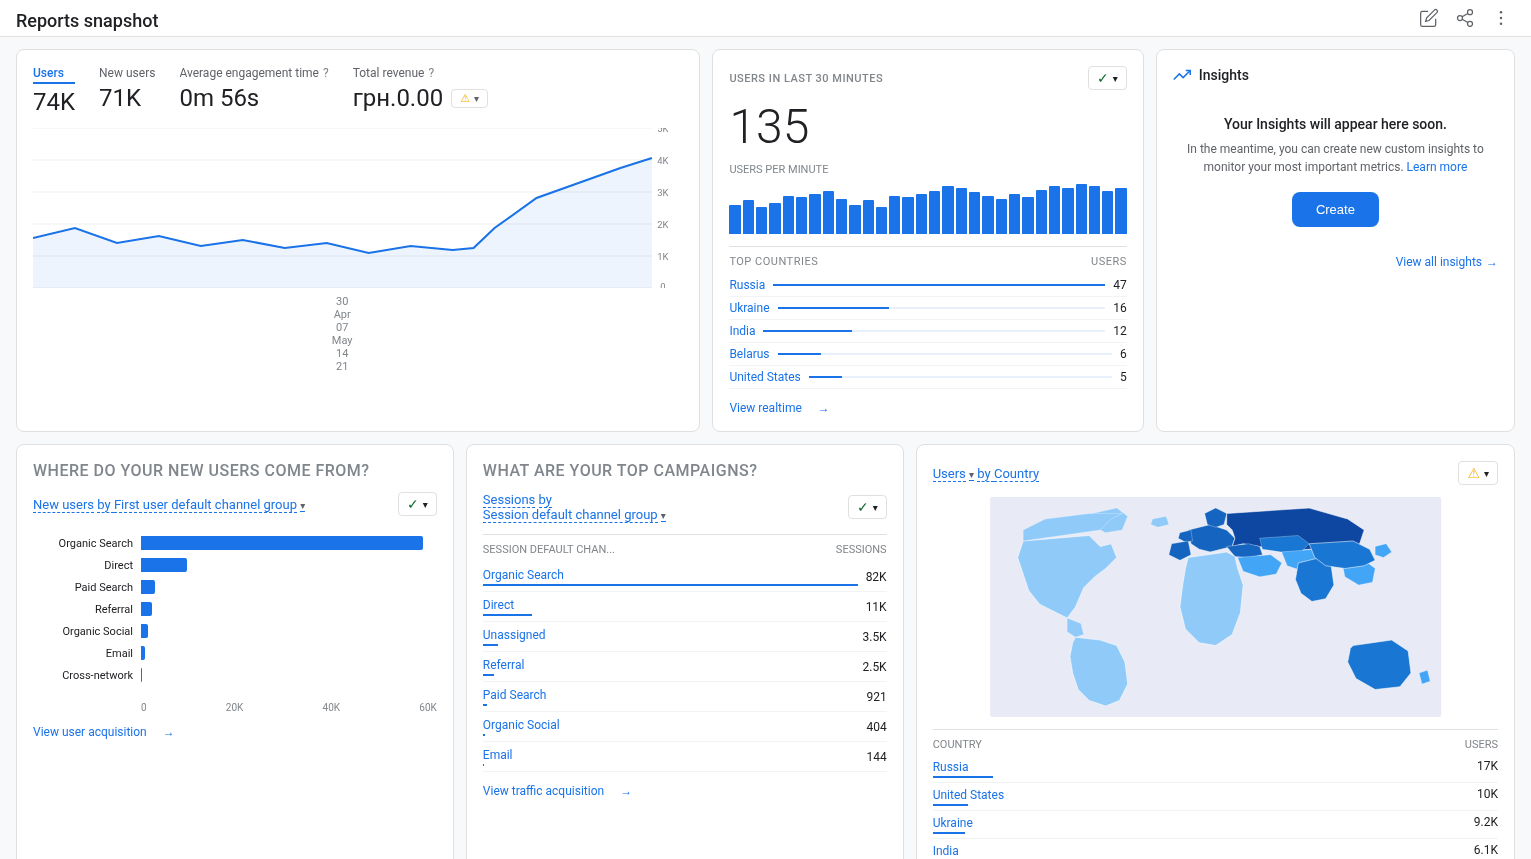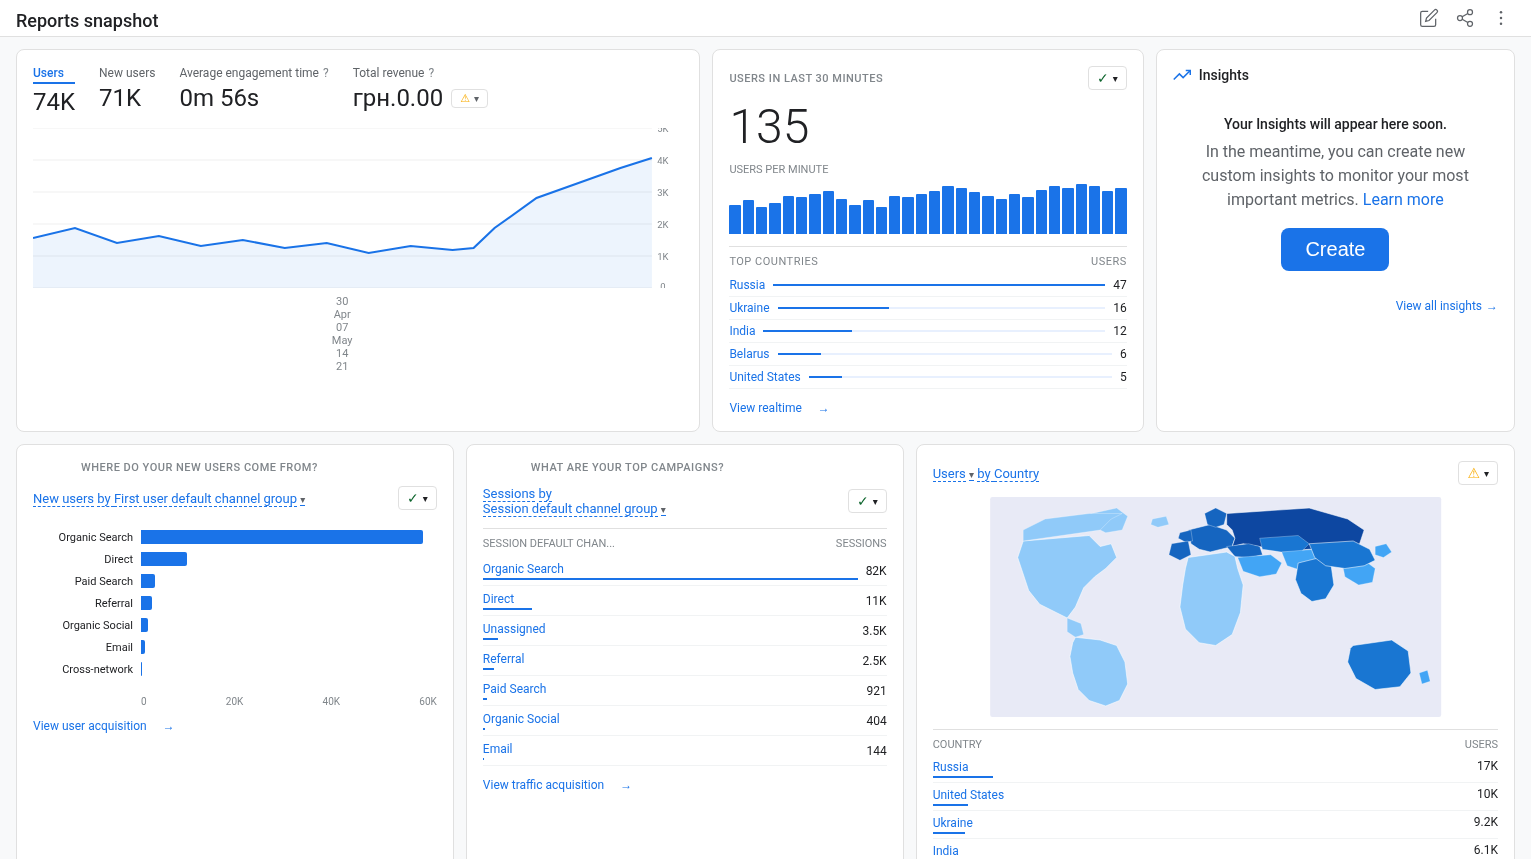--- a/index.html
+++ b/index.html
@@ -56,27 +56,27 @@
     .country-bar-fill { height: 100%; background: #1a73e8; }
     .country-count { font-size: 12px; color: #202124; }
     
     .view-link { display: flex; align-items: center; gap: 16px; color: #1a73e8; font-size: 12px; cursor: pointer; text-decoration: none; margin-top: 12px; }
     
     
     .insights-header { display: flex; align-items: center; gap: 8px; margin-bottom: 16px; }
     .insights-title { font-size: 14px; font-weight: 500; }
     .insights-body { text-align: center; padding: 16px 8px; }
     .insights-main-text { font-size: 14px; font-weight: 500; color: #202124; margin-bottom: 8px; }
-    .insights-sub-text { font-size: 16px; color: #5f6368; line-height: 1.5; }
+    .insights-sub-text { font-size: 12px; color: #5f6368; line-height: 1.5; }
     .learn-more { color: #1a73e8; cursor: pointer; }
-    .create-btn { background: #1a73e8; color: #fff; border: none; border-radius: 8px; padding: 10px 24px; font-size: 20px; cursor: pointer; margin-top: 16px; }
+    .create-btn { background: #1a73e8; color: #fff; border: none; border-radius: 8px; padding: 10px 24px; font-size: 13px; cursor: pointer; margin-top: 16px; }
     .view-all-link { display: flex; align-items: center; justify-content: flex-end; gap: 4px; color: #1a73e8; font-size: 12px; cursor: pointer; margin-top: 12px; }
     
     
-    .section-title { font-size: 11px; color: #80868b; font-weight: 500; letter-spacing: 0.5px; text-transform: uppercase; margin-bottom: 12px; margin-left: 48px; }
+    .section-title { font-size: 16px; color: #80868b; font-weight: 500; letter-spacing: 0.5px; text-transform: uppercase; margin-bottom: 12px; }
     
     
     .bar-chart-container { padding: 8px 0; }
     .bar-row { display: flex; align-items: center; margin-bottom: 8px; gap: 8px; }
     .bar-label { width: 100px; font-size: 11px; color: #202124; text-align: right; flex-shrink: 0; }
     .bar-track { flex: 1; height: 14px; position: relative; }
     .bar-fill { height: 100%; background: #1a73e8; border-radius: 0 2px 2px 0; }
     .bar-axis { display: flex; justify-content: space-between; padding-left: 108px; font-size: 10px; color: #80868b; margin-top: 4px; }
     
     

